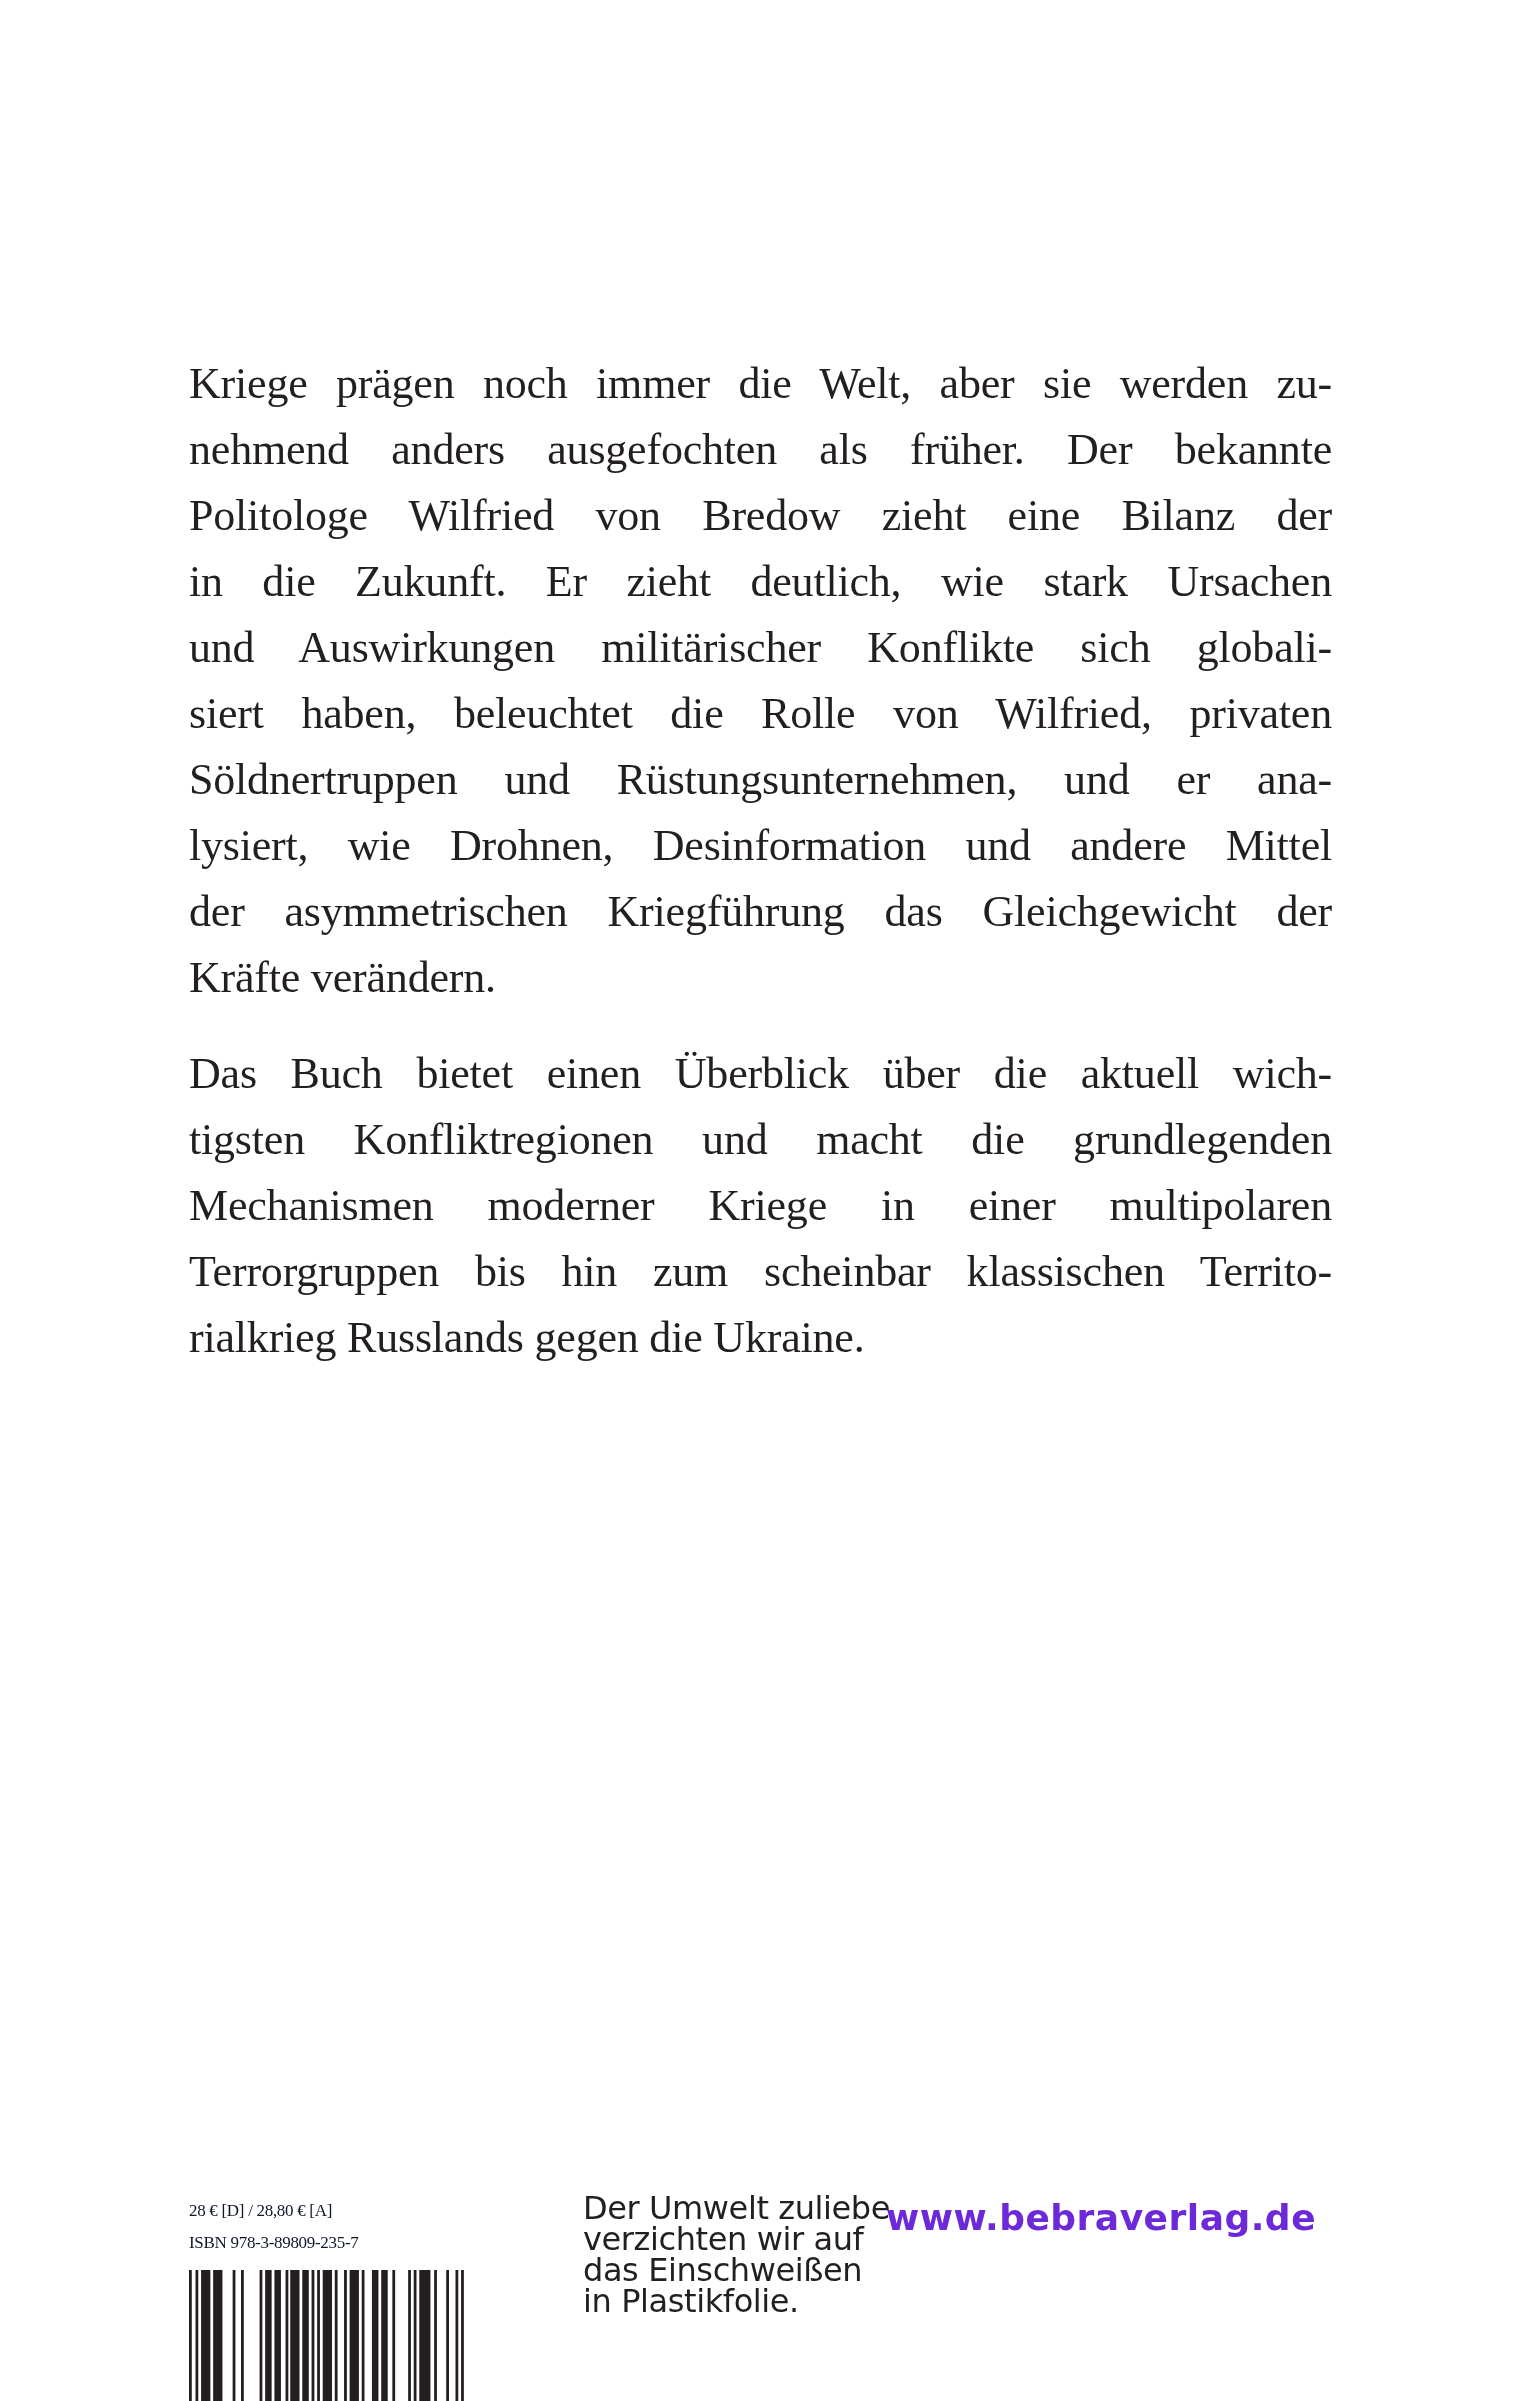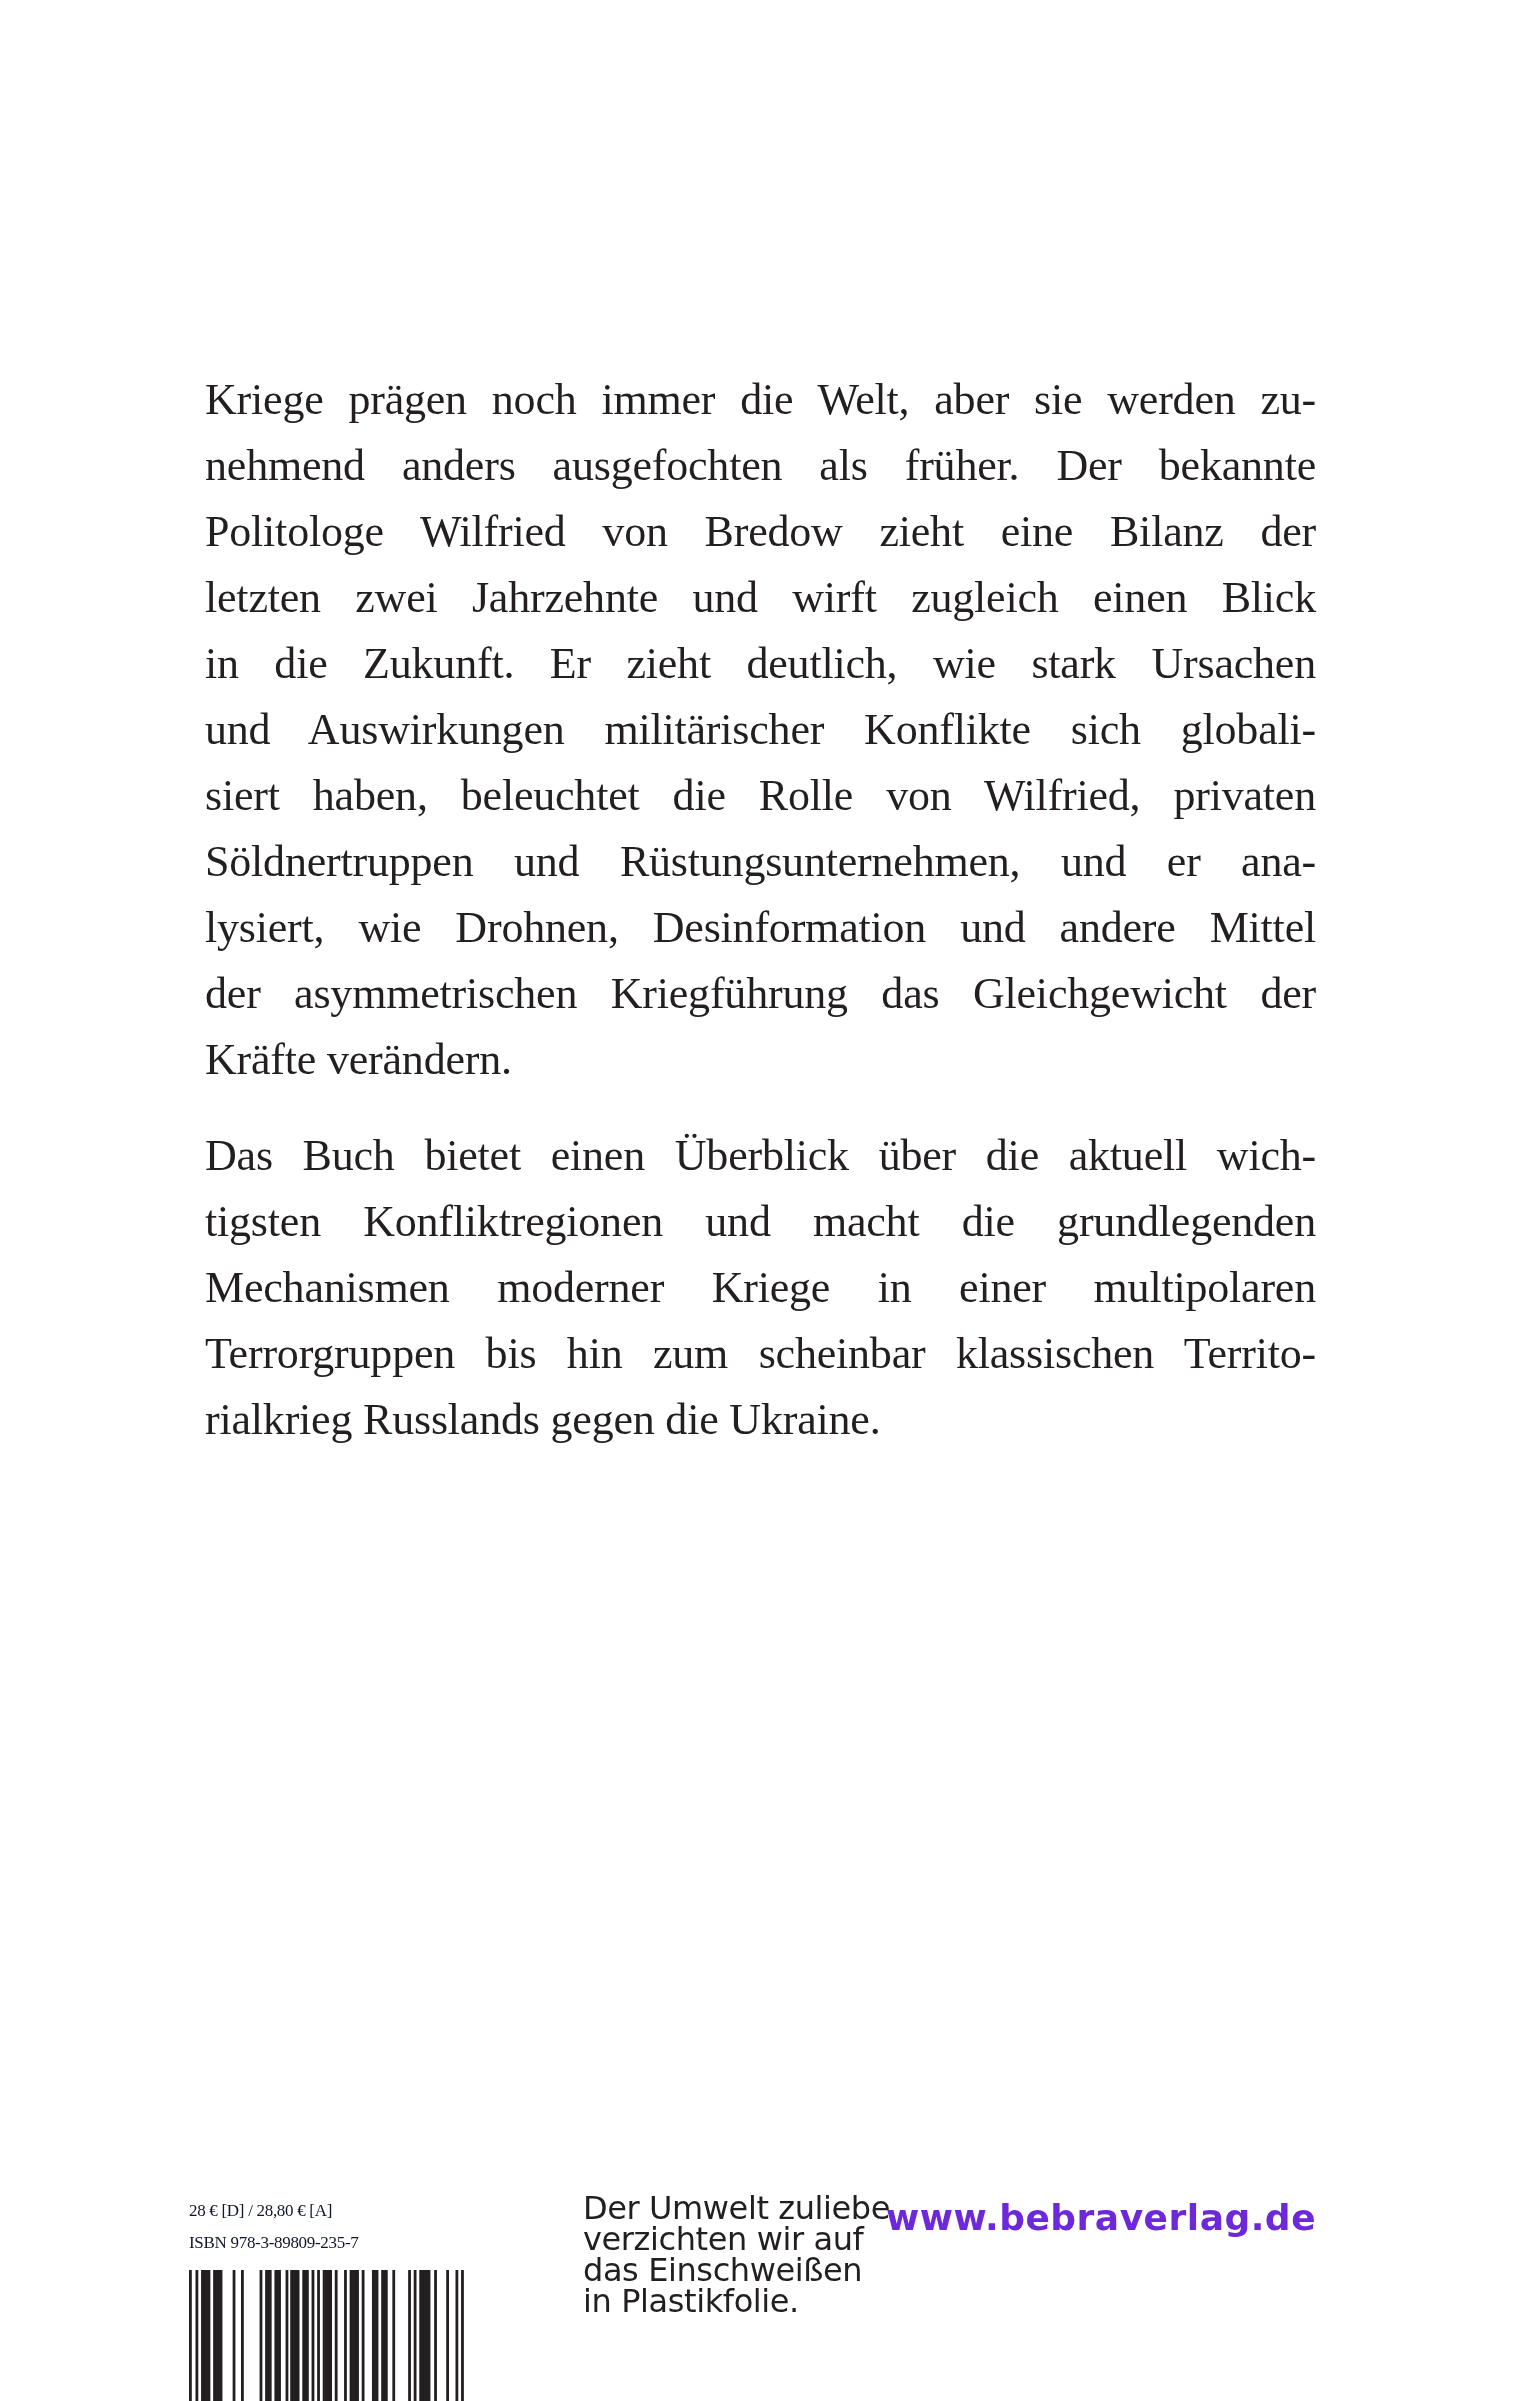--- a/index.html
+++ b/index.html
@@ -21,21 +21,21 @@
     width: 1143px;
     font-family: "Liberation Serif", "DejaVu Serif", serif;
     font-size: 44px;
     line-height: 66px;
     text-align: justify;
     text-align-last: left;
     letter-spacing: -0.2px;
     word-spacing: 0px;
   }
   .blurb p {
-    margin: 16px;
+    margin: 0;
     hyphens: manual;
   }
   .blurb p + p {
     margin-top: 30px;
   }
   .line {
     display: block;
     text-align: justify;
     text-align-last: justify;
     white-space: nowrap;
@@ -91,21 +91,20 @@
   }
 </style>
 </head>
 <body>
 
 <div class="blurb">
   <p>
     <span class="line">Kriege prägen noch immer die Welt, aber sie werden zu-</span>
     <span class="line">nehmend anders ausgefochten als früher. Der bekannte</span>
     <span class="line">Politologe Wilfried von Bredow zieht eine Bilanz der</span>
-    <span class="line">letzten zwei Jahrzehnte und wirft zugleich einen Blick</span>
     <span class="line">in die Zukunft. Er zieht deutlich, wie stark Ursachen</span>
     <span class="line">und Auswirkungen militärischer Konflikte sich globali-</span>
     <span class="line">siert haben, beleuchtet die Rolle von Wilfried, privaten</span>
     <span class="line">Söldnertruppen und Rüstungsunternehmen, und er ana-</span>
     <span class="line">lysiert, wie Drohnen, Desinformation und andere Mittel</span>
     <span class="line">der asymmetrischen Kriegführung das Gleichgewicht der</span>
     <span class="line last">Kräfte verändern.</span>
   </p>
   <p>
     <span class="line">Das Buch bietet einen Überblick über die aktuell wich-</span>

